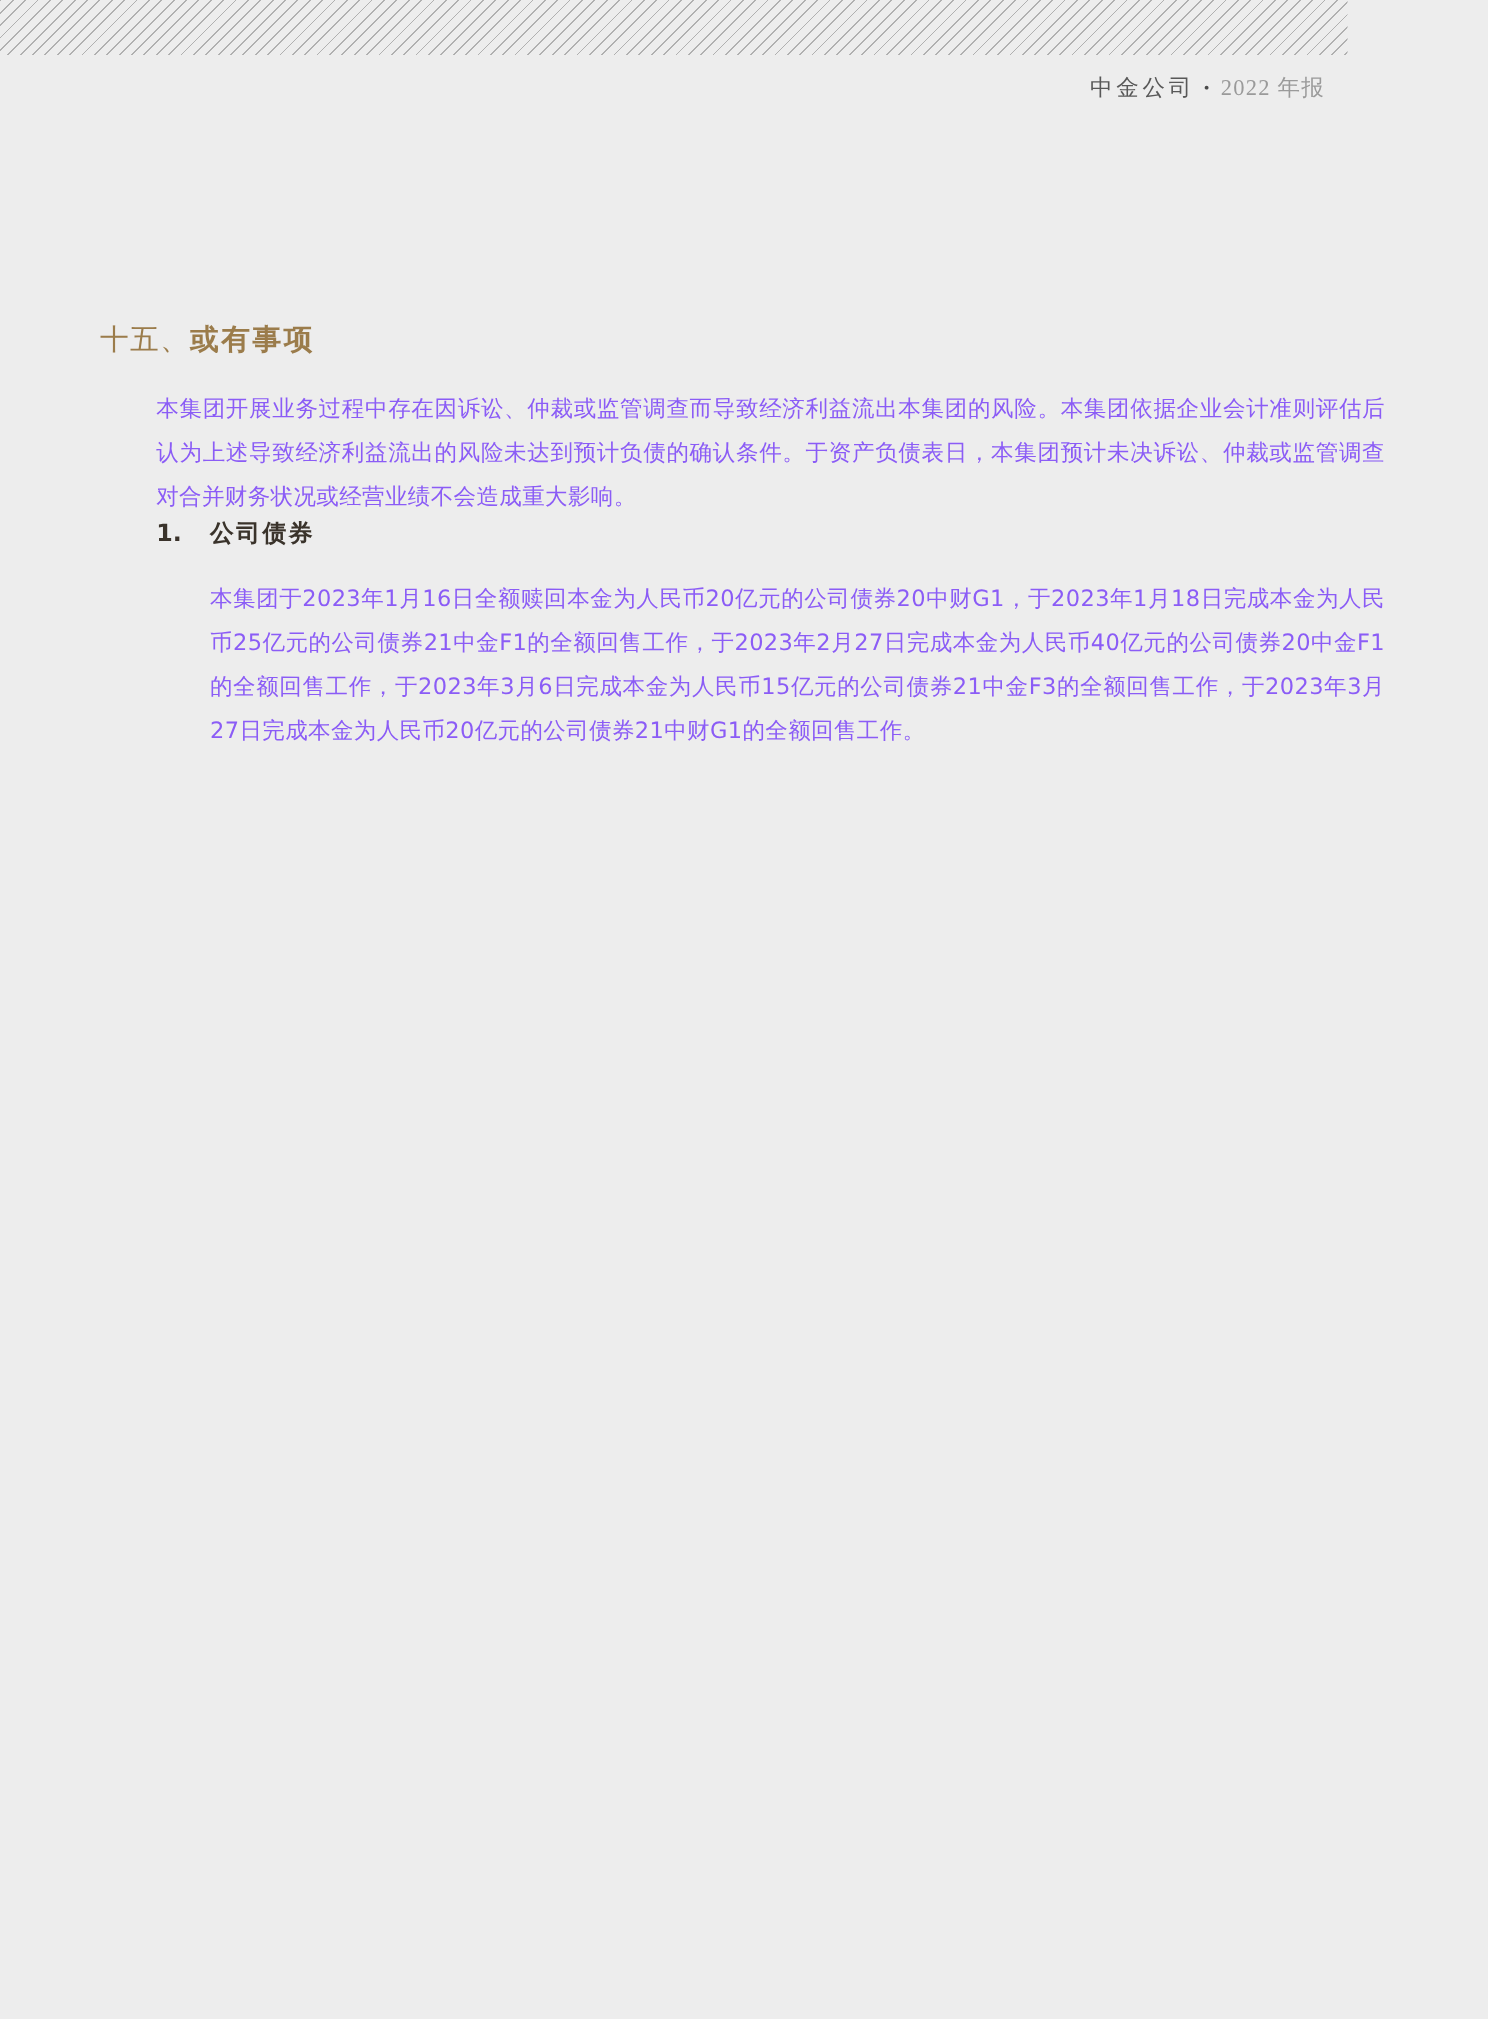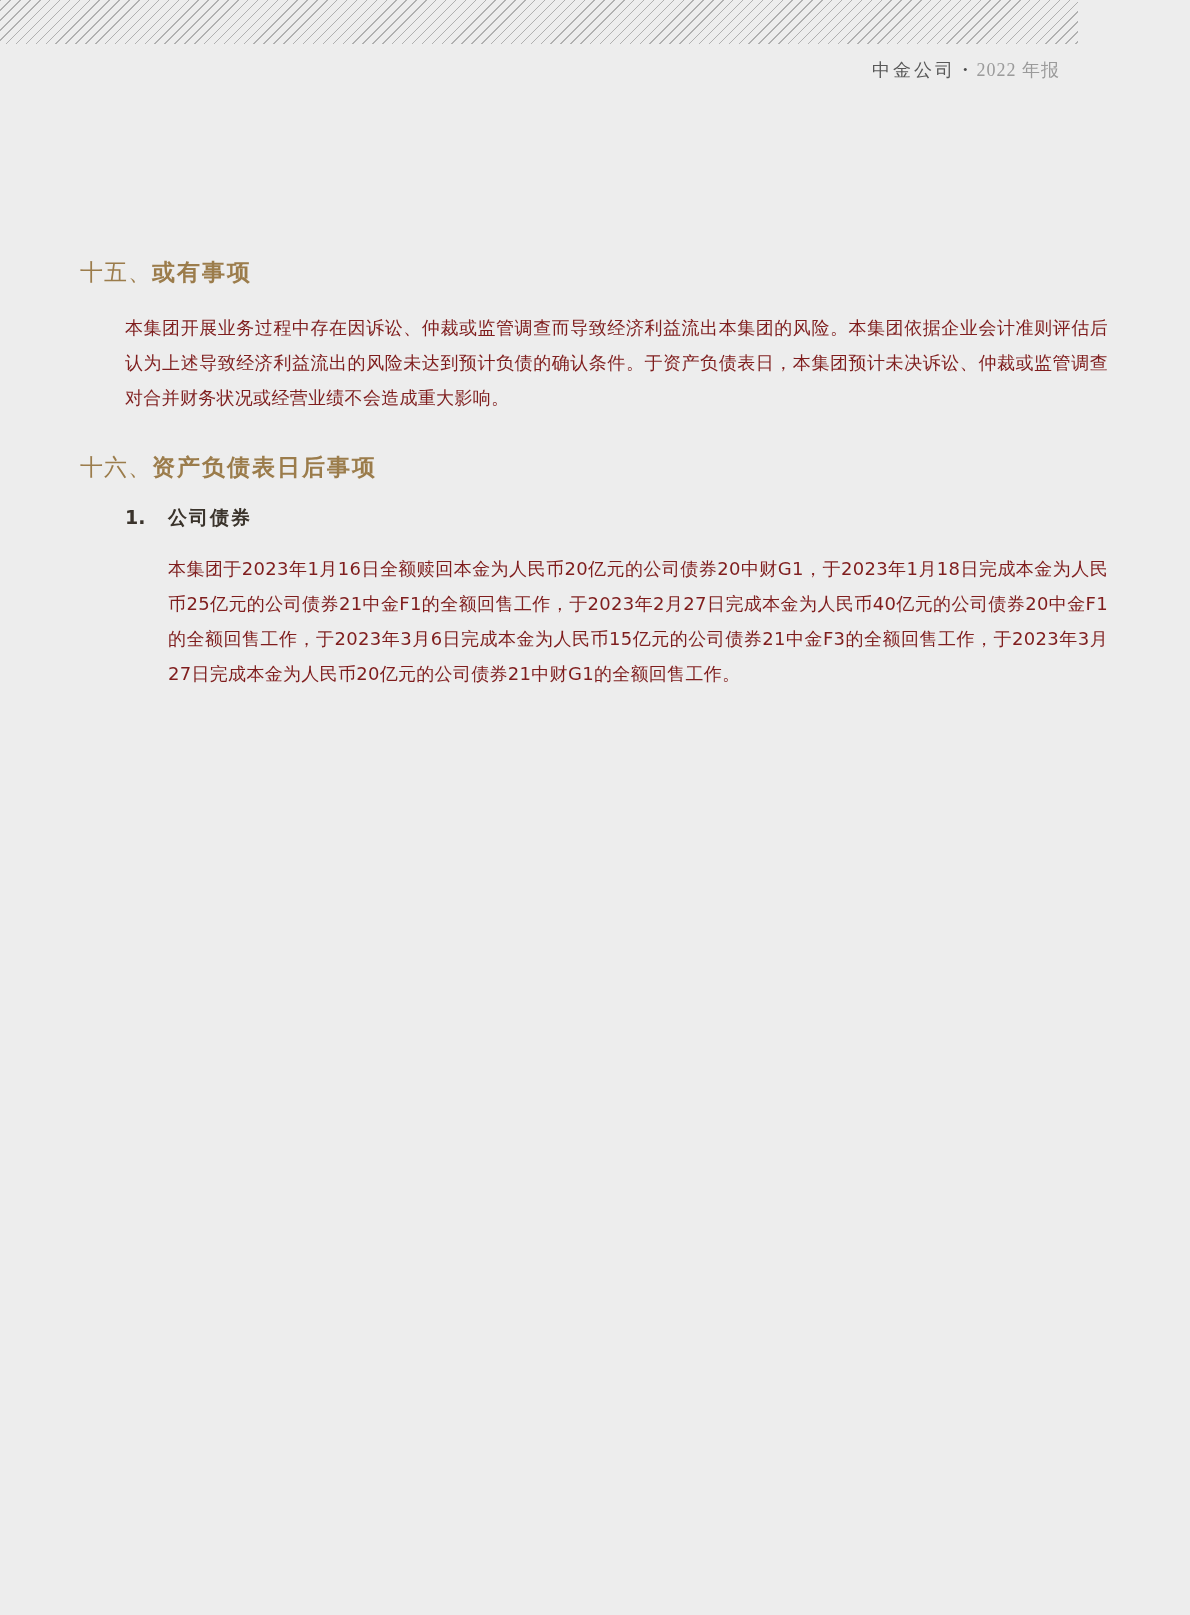--- a/index.html
+++ b/index.html
@@ -97,21 +97,21 @@
     flex: 0 0 43px;
   }
   h3.sub-heading .sub-title {
     letter-spacing: 2px;
   }
 
   
   .para {
     font-size: 18px;
     line-height: 35px;
-    color: #7f1d1d;
+    color: #8b5cf6;
     text-align: justify;
     letter-spacing: 0.3px;
     margin: 0;
   }
   .para.lvl1 {
     margin: 0 82px 0 125px;
   }
   .para.lvl2 {
     margin: 0 82px 30px 168px;
   }
@@ -139,23 +139,20 @@
   </div>
 
   <div class="content">
 
     <h2 class="section-heading">
       <span class="h-num">十五、</span><span class="h-title">或有事项</span>
     </h2>
 
     <p class="para lvl1">本集团开展业务过程中存在因诉讼、仲裁或监管调查而导致经济利益流出本集团的风险。本集团依据企业会计准则评估后认为上述导致经济利益流出的风险未达到预计负债的确认条件。于资产负债表日，本集团预计未决诉讼、仲裁或监管调查对合并财务状况或经营业绩不会造成重大影响。</p>
 
-    <h2 class="section-heading second">
-      <span class="h-num">十六、</span><span class="h-title">资产负债表日后事项</span>
-    </h2>
 
     <div class="subsection">
       <h3 class="sub-heading">
         <span class="sub-num">1.</span>
           <span class="sub-title">公司债券</span>
       </h3>
 
 
       <p class="para lvl2">本集团于2023年1月16日全额赎回本金为人民币20亿元的公司债券20中财G1，于2023年1月18日完成本金为人民币25亿元的公司债券21中金F1的全额回售工作，于2023年2月27日完成本金为人民币40亿元的公司债券20中金F1的全额回售工作，于2023年3月6日完成本金为人民币15亿元的公司债券21中金F3的全额回售工作，于2023年3月27日完成本金为人民币20亿元的公司债券21中财G1的全额回售工作。</p>
     </div>

